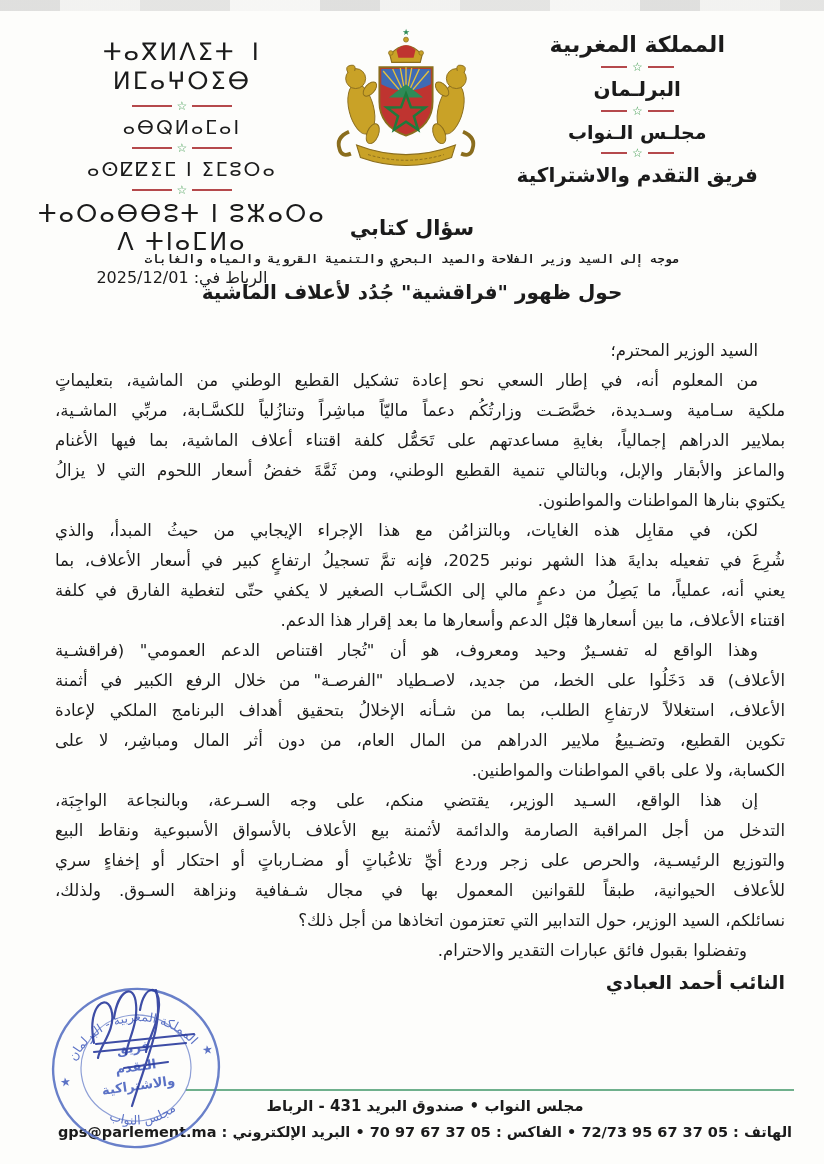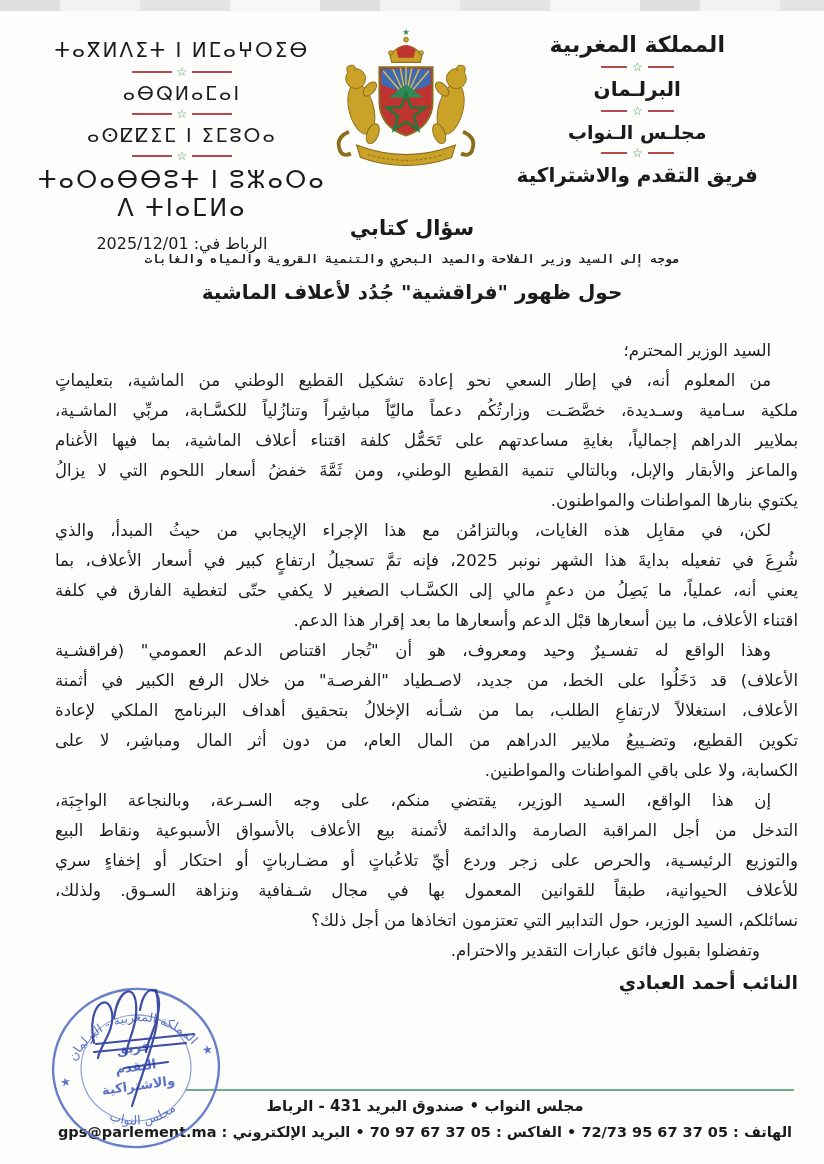--- a/index.html
+++ b/index.html
@@ -5,40 +5,40 @@
   html,body{margin:0;padding:0;}
   body{background:#e8e8e8;font-family:"DejaVu Sans",sans-serif;}
   .page{position:relative;width:824px;height:1164px;margin:0 auto;background:#fdfdfb;color:#1b1b1b;overflow:hidden;}
   .scan-artifact{position:absolute;top:0;left:0;right:0;height:11px;opacity:.30;
     background:repeating-linear-gradient(90deg,#9a9a9a 0 60px,#d9d9d9 60px 140px,#ababab 140px 230px,#e6e6e6 230px 320px);}
   
   .header{position:absolute;top:22px;left:0;right:0;display:flex;justify-content:space-between;padding:0 34px;}
   .col{text-align:center;}
   .col-tif{width:306px;padding-top:16px;}
   .col-ar{width:316px;direction:rtl;font-weight:bold;padding-top:10px;}
-  .tif1{font-size:20px;letter-spacing:2px;}
+  .tif1{font-size:24px;letter-spacing:2px;font-family:Liberation Mono, monospace;}
   .tif2,.tif3{font-size:19px;letter-spacing:2px;margin-top:2px;}
   .tif4{font-size:24px;letter-spacing:2px;margin-top:2px;}
   .date-line{font-size:16px;margin-top:12px;direction:rtl;}
   .ar-k{font-size:22px;}
   .ar-p{font-size:20px;}
   .ar-h{font-size:19px;}
   .ar-g{font-size:20px;margin-top:4px;}
   .sep{display:flex;align-items:center;justify-content:center;gap:5px;margin:5px auto 5px;}
   .sep .bar{width:40px;height:2px;background:#b5494c;}
   .sep.small .bar{width:26px;}
   .sep .star{color:#3f9b4f;font-size:12px;line-height:10px;}
   .emblem-wrap{width:160px;padding-top:2px;}
   
   .title{position:absolute;top:213px;left:0;right:0;text-align:center;direction:rtl;font-weight:bold;}
   .title .t1{font-size:21px;line-height:31px;}
   .title .t2{font-size:12px;line-height:32px;font-family:Liberation Mono, monospace;}
   .title .t3{font-size:20px;line-height:32px;}
   
-  .body{position:absolute;top:336px;right:26px;left:46px;direction:rtl;font-size:16.5px;margin-left:9px;}
+  .body{position:absolute;top:336px;right:39px;left:46px;direction:rtl;font-size:16.5px;margin-left:9px;}
   .bline{height:30px;line-height:30px;overflow:hidden;}
   .j{text-align:justify;text-align-last:justify;}
   .indent{text-indent:27px;}
   .plain{text-align:right;}
   .closing{text-align:right;padding-right:38px;}
   .sig-name{text-align:right;padding-left:42px;font-weight:bold;font-size:19px;height:32px;line-height:32px;}
   
   .stamp-svg{position:absolute;left:36px;top:968px;z-index:3;}
   
   .footer-rule{position:absolute;top:1089px;left:186px;right:30px;height:2px;background:#6fb08c;z-index:1;}

